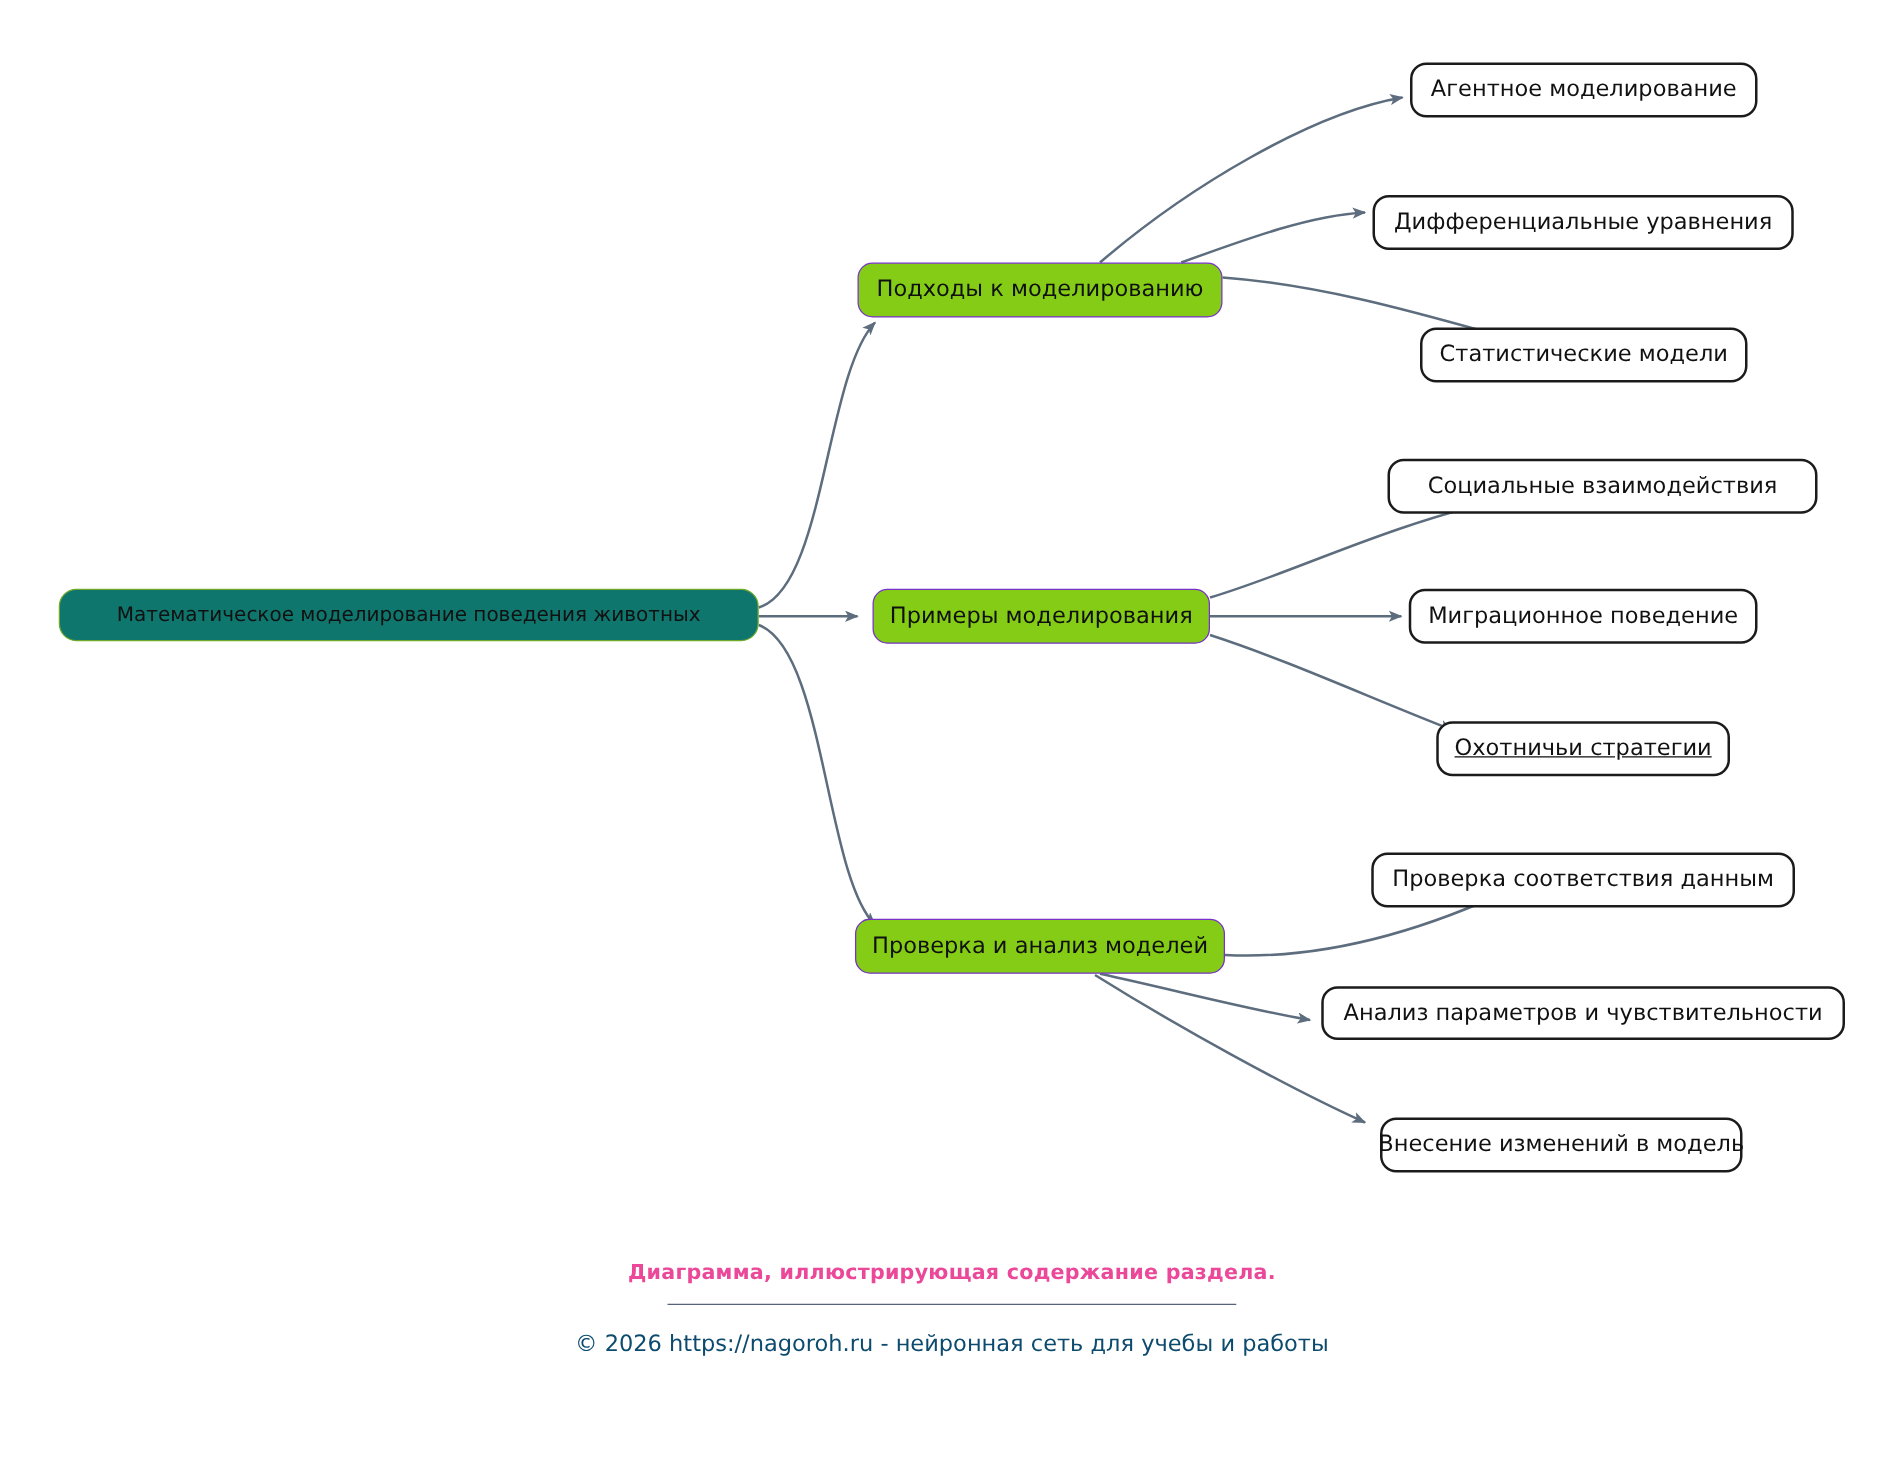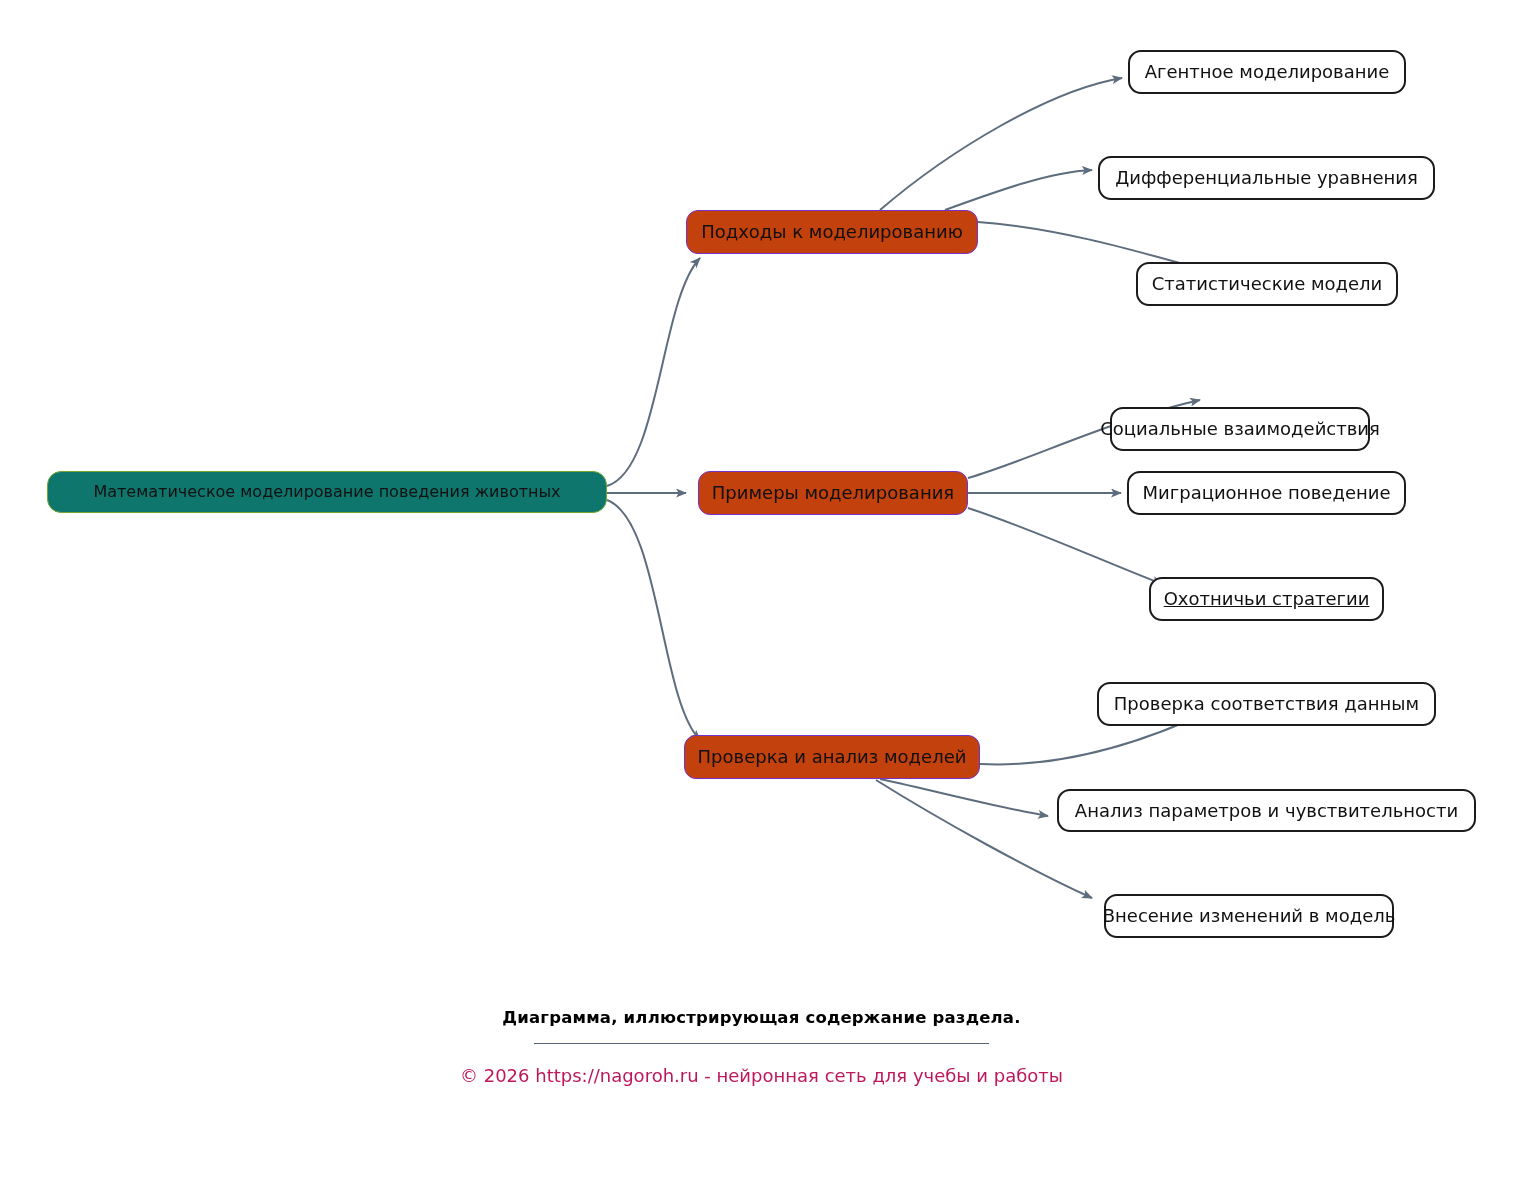--- a/index.html
+++ b/index.html
@@ -52,21 +52,21 @@
     background: #0f766e;
     border: 1px solid #6faa2b;
     border-radius: 14px;
     color: #111111;
     font-size: 16px;
     padding: 0 4px;
   }
 
   
   .node-branch {
-    background: #c2410c;
+    background: #84cc16;
     border: 1px solid #7733c8;
     border-radius: 12px;
     color: #101010;
     font-size: 18px;
     padding: 0 12px;
   }
 
   
   .node-leaf {
     background: #ffffff;
@@ -81,34 +81,34 @@
   .footer {
     position: absolute;
     left: 0;
     top: 1008px;
     width: 1523px;
     text-align: center;
   }
   .footer-caption {
     font-size: 16.5px;
     font-weight: bold;
-    color: #000000;
+    color: #ec4899;
     letter-spacing: 0.2px;
     text-align: center;
   }
   .footer-rule {
     width: 455px;
     height: 0;
     margin: 16px auto 0 auto;
     border-top: 1.5px solid #56637a;
   }
   .footer-copyright {
     margin-top: 21px;
     font-size: 18px;
-    color: #be185d;
+    color: #0c4a6e;
   }
 </style>
 </head>
 <body>
 
 <div id="diagram-canvas">
 
   <svg id="edge-layer" viewBox="0 0 1523 1177" xmlns="http://www.w3.org/2000/svg">
     <defs>
       <marker id="arrowhead" markerWidth="11" markerHeight="9" refX="10" refY="4.5" orient="auto" markerUnits="userSpaceOnUse">
@@ -148,21 +148,21 @@
   <div class="node node-leaf" style="left:1098px; top:156px; width:337px; height:44px;">
     <span class="node-label">Дифференциальные уравнения</span>
   </div>
   <div class="node node-branch" style="left:698px; top:471px; width:270px; height:44px;">
     <span class="node-label">Примеры моделирования</span>
   </div>
 
   <div class="node node-leaf" style="left:1136px; top:262px; width:262px; height:44px;">
     <span class="node-label">Статистические модели</span>
   </div>
-  <div class="node node-leaf" style="left:1110px; top:367px; width:260px; height:44px;margin-top:40px;">
+  <div class="node node-leaf" style="left:1110px; top:367px; width:344px; height:44px;">
     <span class="node-label">Социальные взаимодействия</span>
   </div>
   <div class="node node-leaf" style="left:1127px; top:471px; width:279px; height:44px;">
     <span class="node-label">Миграционное поведение</span>
   </div>
   <div class="node node-leaf" style="left:1149px; top:577px; width:235px; height:44px;text-decoration:underline;">
     <span class="node-label">Охотничьи стратегии</span>
   </div>
 
   <div class="node node-branch" style="left:684px; top:735px; width:296px; height:44px;">

